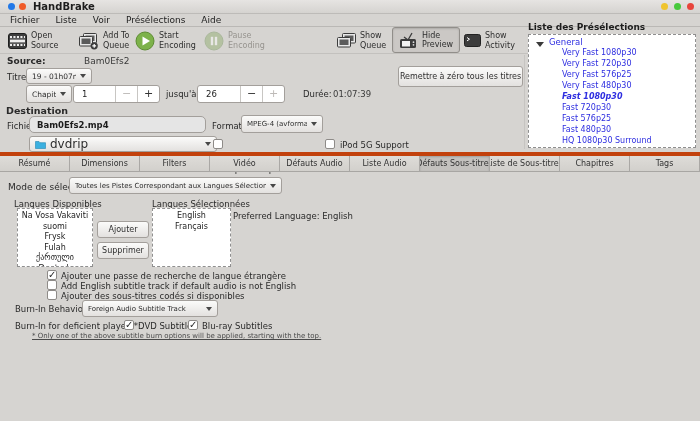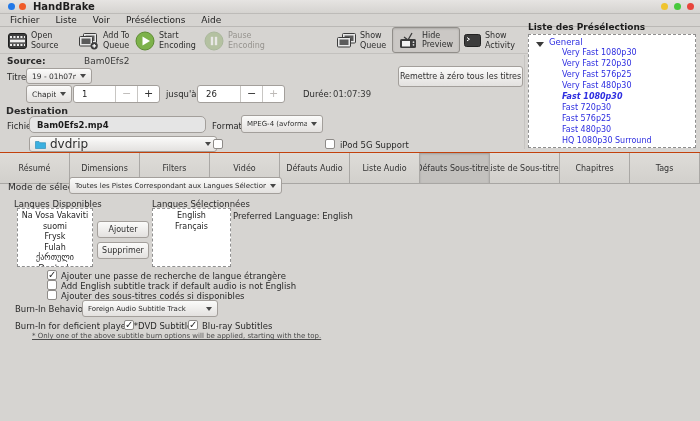--- a/index.html
+++ b/index.html
@@ -47,21 +47,21 @@
   
   .ptitle{position:absolute;left:528px;top:22px;font-size:9px;font-weight:bold;color:#1d1d1d;}
   .pbox{position:absolute;left:528px;top:34px;width:168px;height:114px;background:#fff;border:1px dashed #8f8f8f;box-sizing:border-box;overflow:hidden;}
   .prow{height:12px;display:flex;align-items:flex-end;padding-left:7px;gap:5px;}
   .tri{width:0;height:0;border-left:4px solid transparent;border-right:4px solid transparent;border-top:5px solid #3a3a3a;}
   .pgroup{font-size:8.5px;color:#2d2de0;}
   .pitem{height:11px;line-height:11px;font-size:8px;color:#2d2de0;padding-left:33px;white-space:nowrap;}
   .pitem.sel{font-weight:bold;font-style:italic;}
 
   
-  .tabbar{position:absolute;left:0;top:152px;width:700px;height:32px;display:flex;background:#cfcdca;border-top:1px solid #c2410c;border-bottom:1px solid #a8a6a3;box-sizing:border-box;}
+  .tabbar{position:absolute;left:0;top:152px;width:700px;height:20px;display:flex;background:#cfcdca;border-top:4px solid #c2410c;border-bottom:1px solid #a8a6a3;box-sizing:border-box;}
   .tab{flex:1;display:flex;align-items:center;justify-content:center;font-size:8px;color:#333;background:linear-gradient(#dedcd8,#d2d0cc);border-right:1px solid #aaa8a5;white-space:nowrap;overflow:hidden;}
   .tab.active{background:#c3c1be;box-shadow:inset 0 1px 2px rgba(0,0,0,.18);}
 
   
   .listbox{position:absolute;background:#fff;border:1px dashed #8f8f8f;box-sizing:border-box;overflow:hidden;}
   .litem{font-size:8px;color:#1c1c1c;text-align:center;line-height:10.5px;white-space:nowrap;}
   .foot{position:absolute;font-size:7px;color:#4a4a4a;white-space:nowrap;}
   svg{display:block;}
 </style>
 </head>

